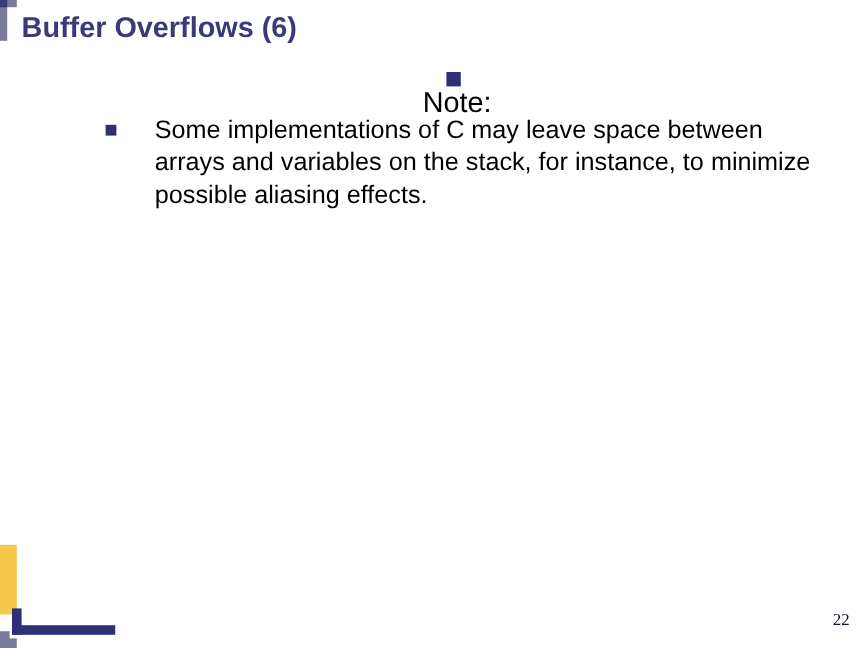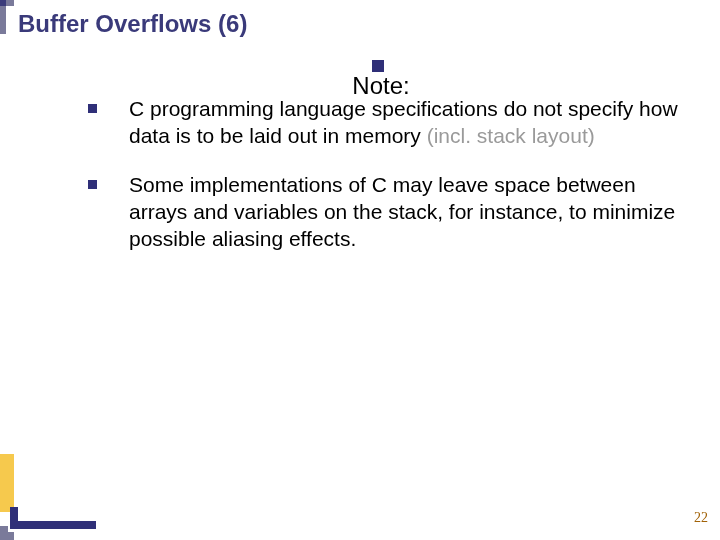--- a/index.html
+++ b/index.html
@@ -92,21 +92,21 @@
     right: 60px;
     font-size: 12px;
     color: #333;
     font-family: "Times New Roman", Times, serif;
   }
   .page-num {
     position: absolute;
     bottom: 14px;
     right: 12px;
     font-size: 14px;
-    color: #a16207;
+    color: #0f172a;
     font-family: "Times New Roman", Times, serif;
   }
   
   .deco-nw-h {
     position: absolute; top: 0; left: 0; width: 14px; height: 6px; background: #7a7a9a;
   }
   .deco-nw-v {
     position: absolute; top: 0; left: 0; width: 6px; height: 34px; background: #7a7a9a;
   }
   .deco-nw-dot {
@@ -139,26 +139,20 @@
 
   <h1 class="title">Buffer Overflows (6)</h1>
 
   <div class="note-row">
     <div class="top-bullet"></div>
     <div class="note-label">Note:</div>
   </div>
 
   <div class="sub-list">
 
-    <div class="sub-item">
-      <div class="sub-bullet"></div>
-      <div class="sub-text">
-        <span>C programming language specifications do not specify how data is to be laid out in memory </span><span class="muted">(incl. stack layout)</span>
-      </div>
-    </div>
 
     <div class="sub-item">
       <div class="sub-bullet"></div>
       <div class="sub-text">
         <span>Some implementations of C may leave space between arrays and variables on the stack, for instance, to minimize possible aliasing effects.</span><span class="muted"></span>
       </div>
     </div>
 
   </div>
 

